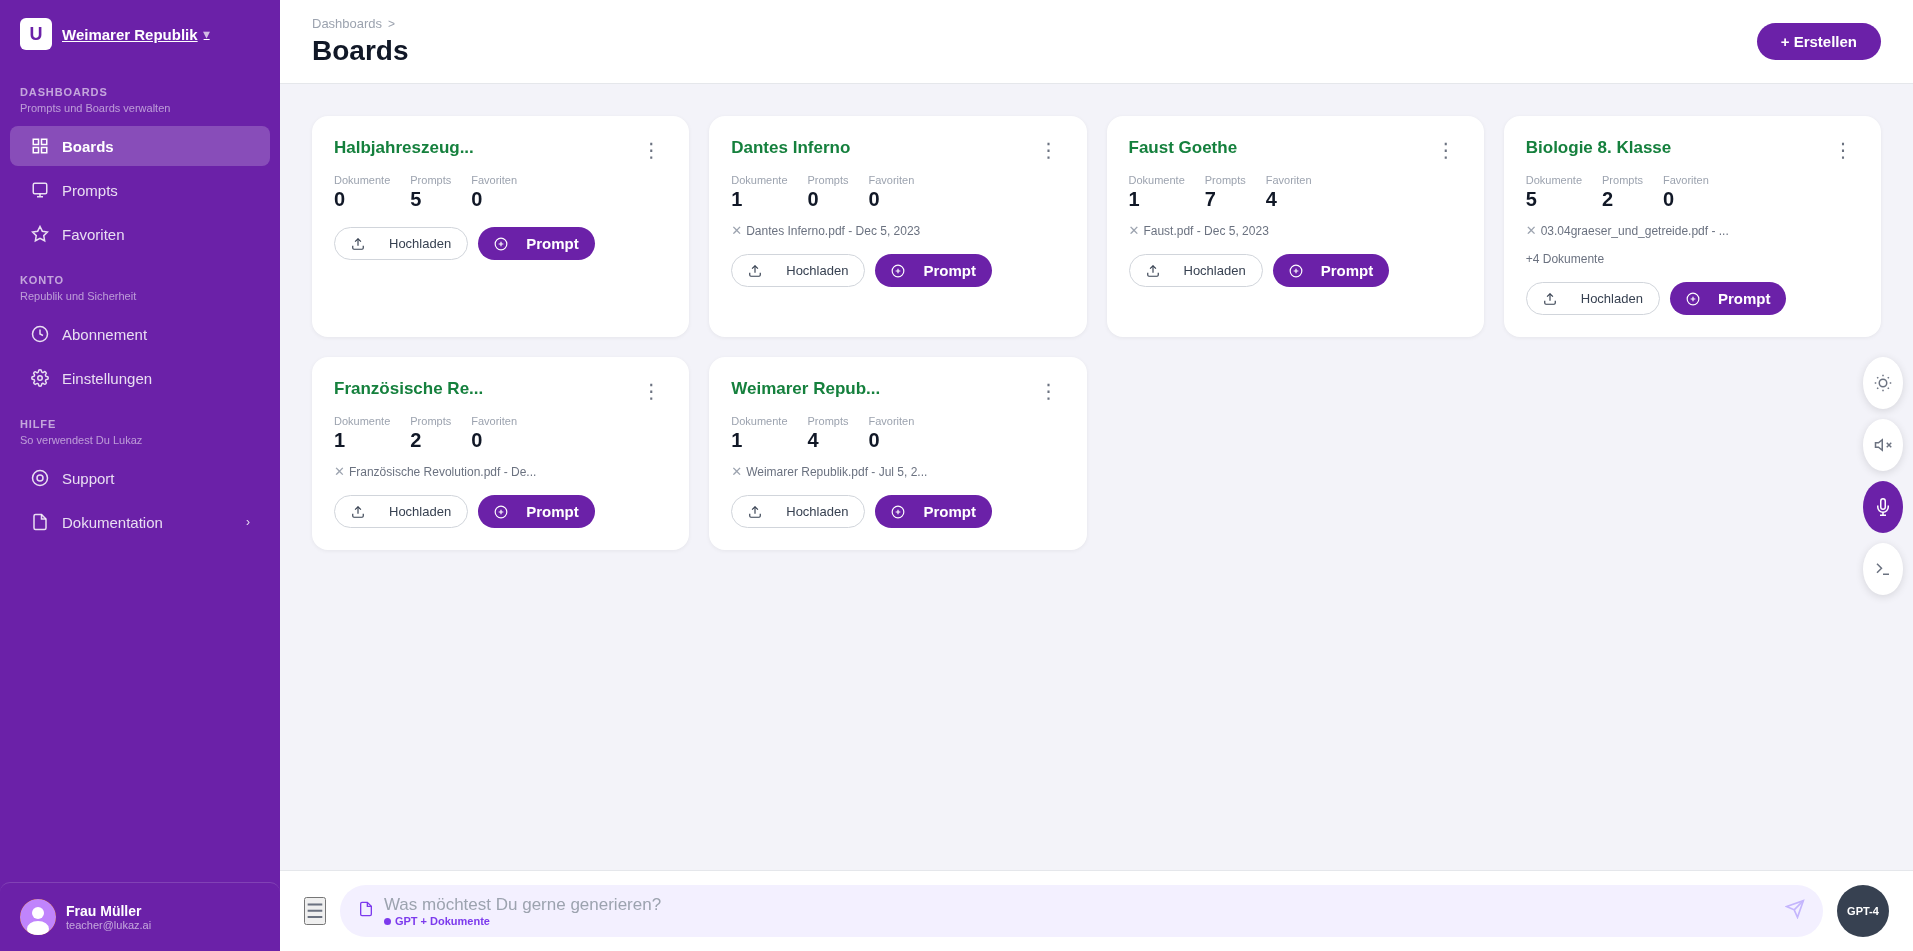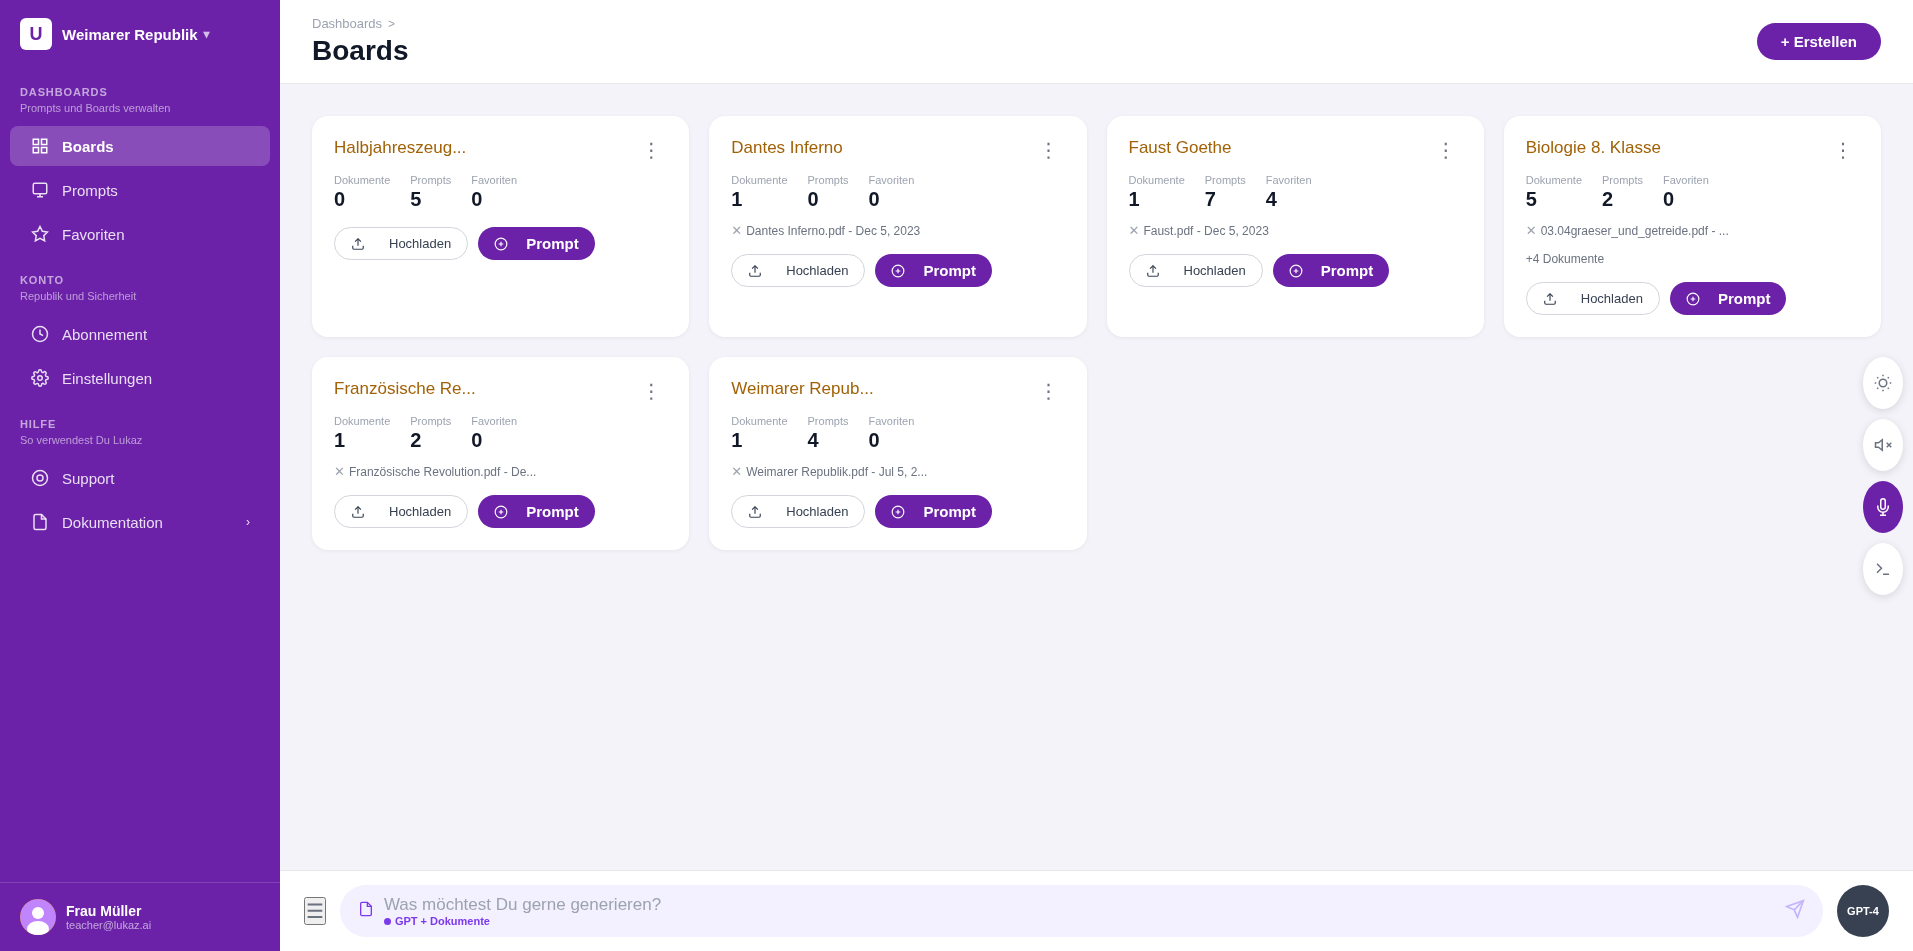--- a/index.html
+++ b/index.html
@@ -28,21 +28,21 @@
       border-radius: 6px;
       display: flex; align-items: center; justify-content: center;
       color: #6b21a8;
       font-weight: bold;
       font-size: 18px;
     }
     .sidebar-org {
       font-size: 15px;
       font-weight: 600;
       color: white;
-      display: flex; align-items: center; gap: 6px;
+      display: flex; align-items: center; gap: 6px; text-decoration: underline;
     }
     .sidebar-section-label {
       padding: 18px 20px 4px;
       font-size: 11px;
       font-weight: 700;
       text-transform: uppercase;
       color: rgba(255,255,255,0.6);
       letter-spacing: 0.08em;
     }
     .sidebar-section-sub {
@@ -65,20 +65,21 @@
     .sidebar-item.active { background: rgba(255,255,255,0.2); color: white; font-weight: 600; }
     .sidebar-item .icon { width: 20px; height: 20px; display: flex; align-items: center; justify-content: center; font-size: 16px; flex-shrink: 0; }
     .sidebar-chevron { margin-left: auto; font-size: 12px; }
     .sidebar-footer {
       margin-top: auto;
       padding: 16px 20px;
       display: flex;
       align-items: center;
       gap: 10px;
       border-top: 1px solid rgba(255,255,255,0.15);
+      border-radius: 10px;
     }
     .avatar {
       width: 36px; height: 36px;
       border-radius: 50%;
       background: #d97706;
       display: flex; align-items: center; justify-content: center;
       font-size: 14px;
       font-weight: bold;
       color: white;
       overflow: hidden;
@@ -155,22 +156,22 @@
       gap: 12px;
       position: relative;
     }
     .card-header {
       display: flex;
       align-items: flex-start;
       justify-content: space-between;
     }
     .card-title {
       font-size: 17px;
-      font-weight: 400;
-      color: #a16207;
+      font-weight: 700;
+      color: #15803d;
       flex: 1;
     }
     .card-menu-btn {
       background: none;
       border: none;
       cursor: pointer;
       color: #6b7280;
       font-size: 20px;
       padding: 2px 6px;
       line-height: 1;

